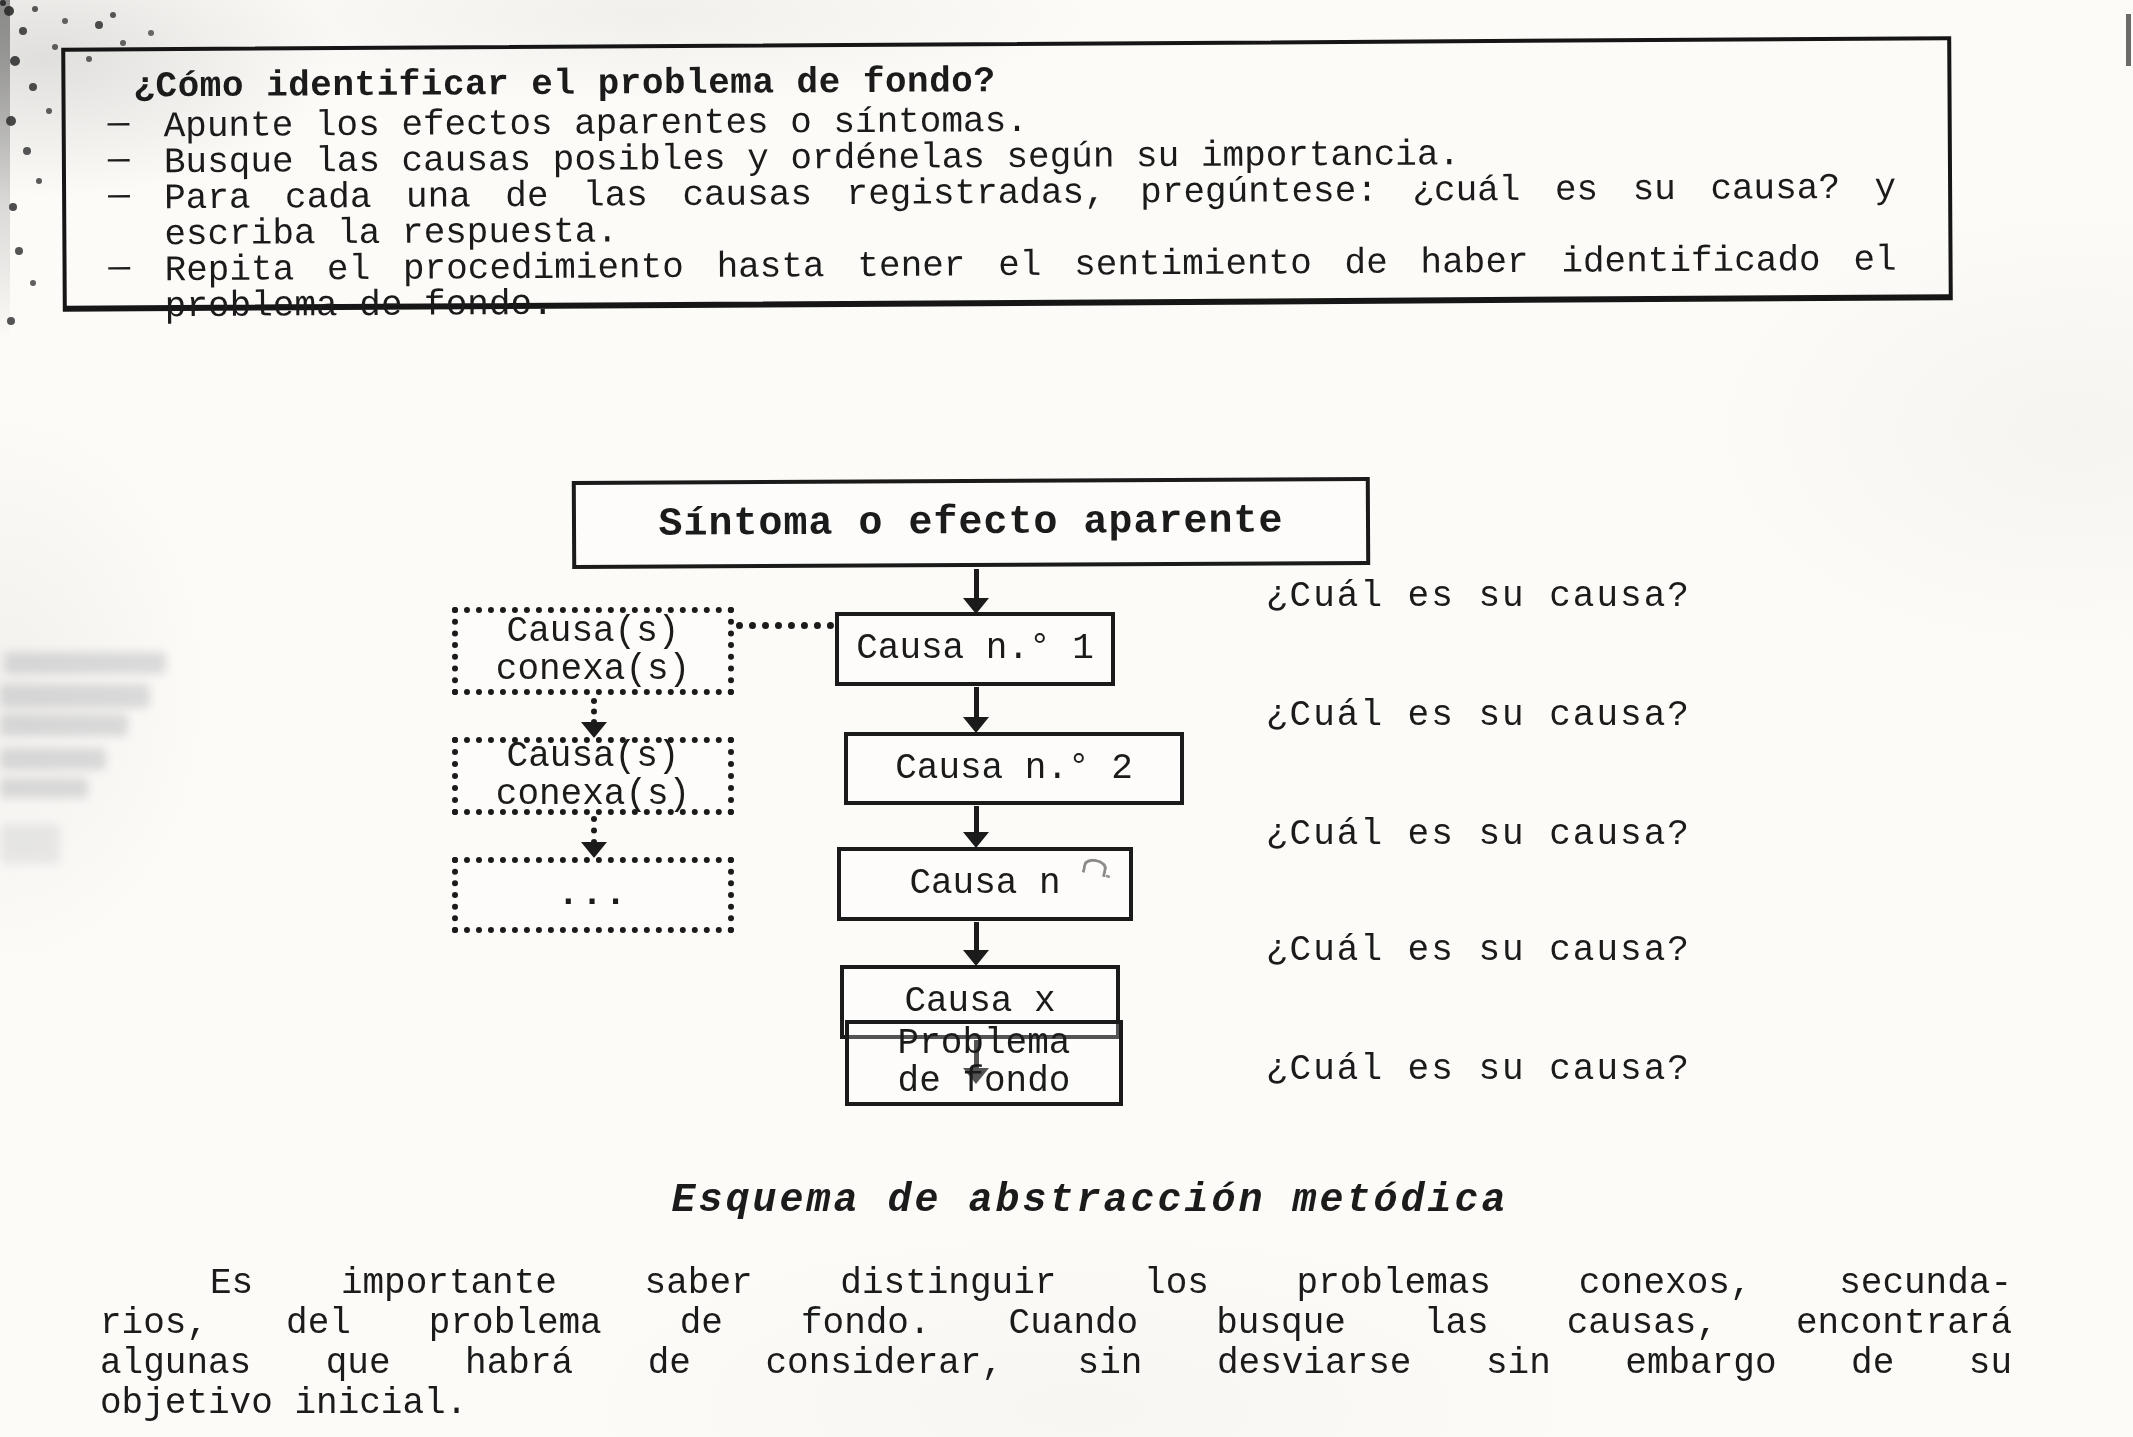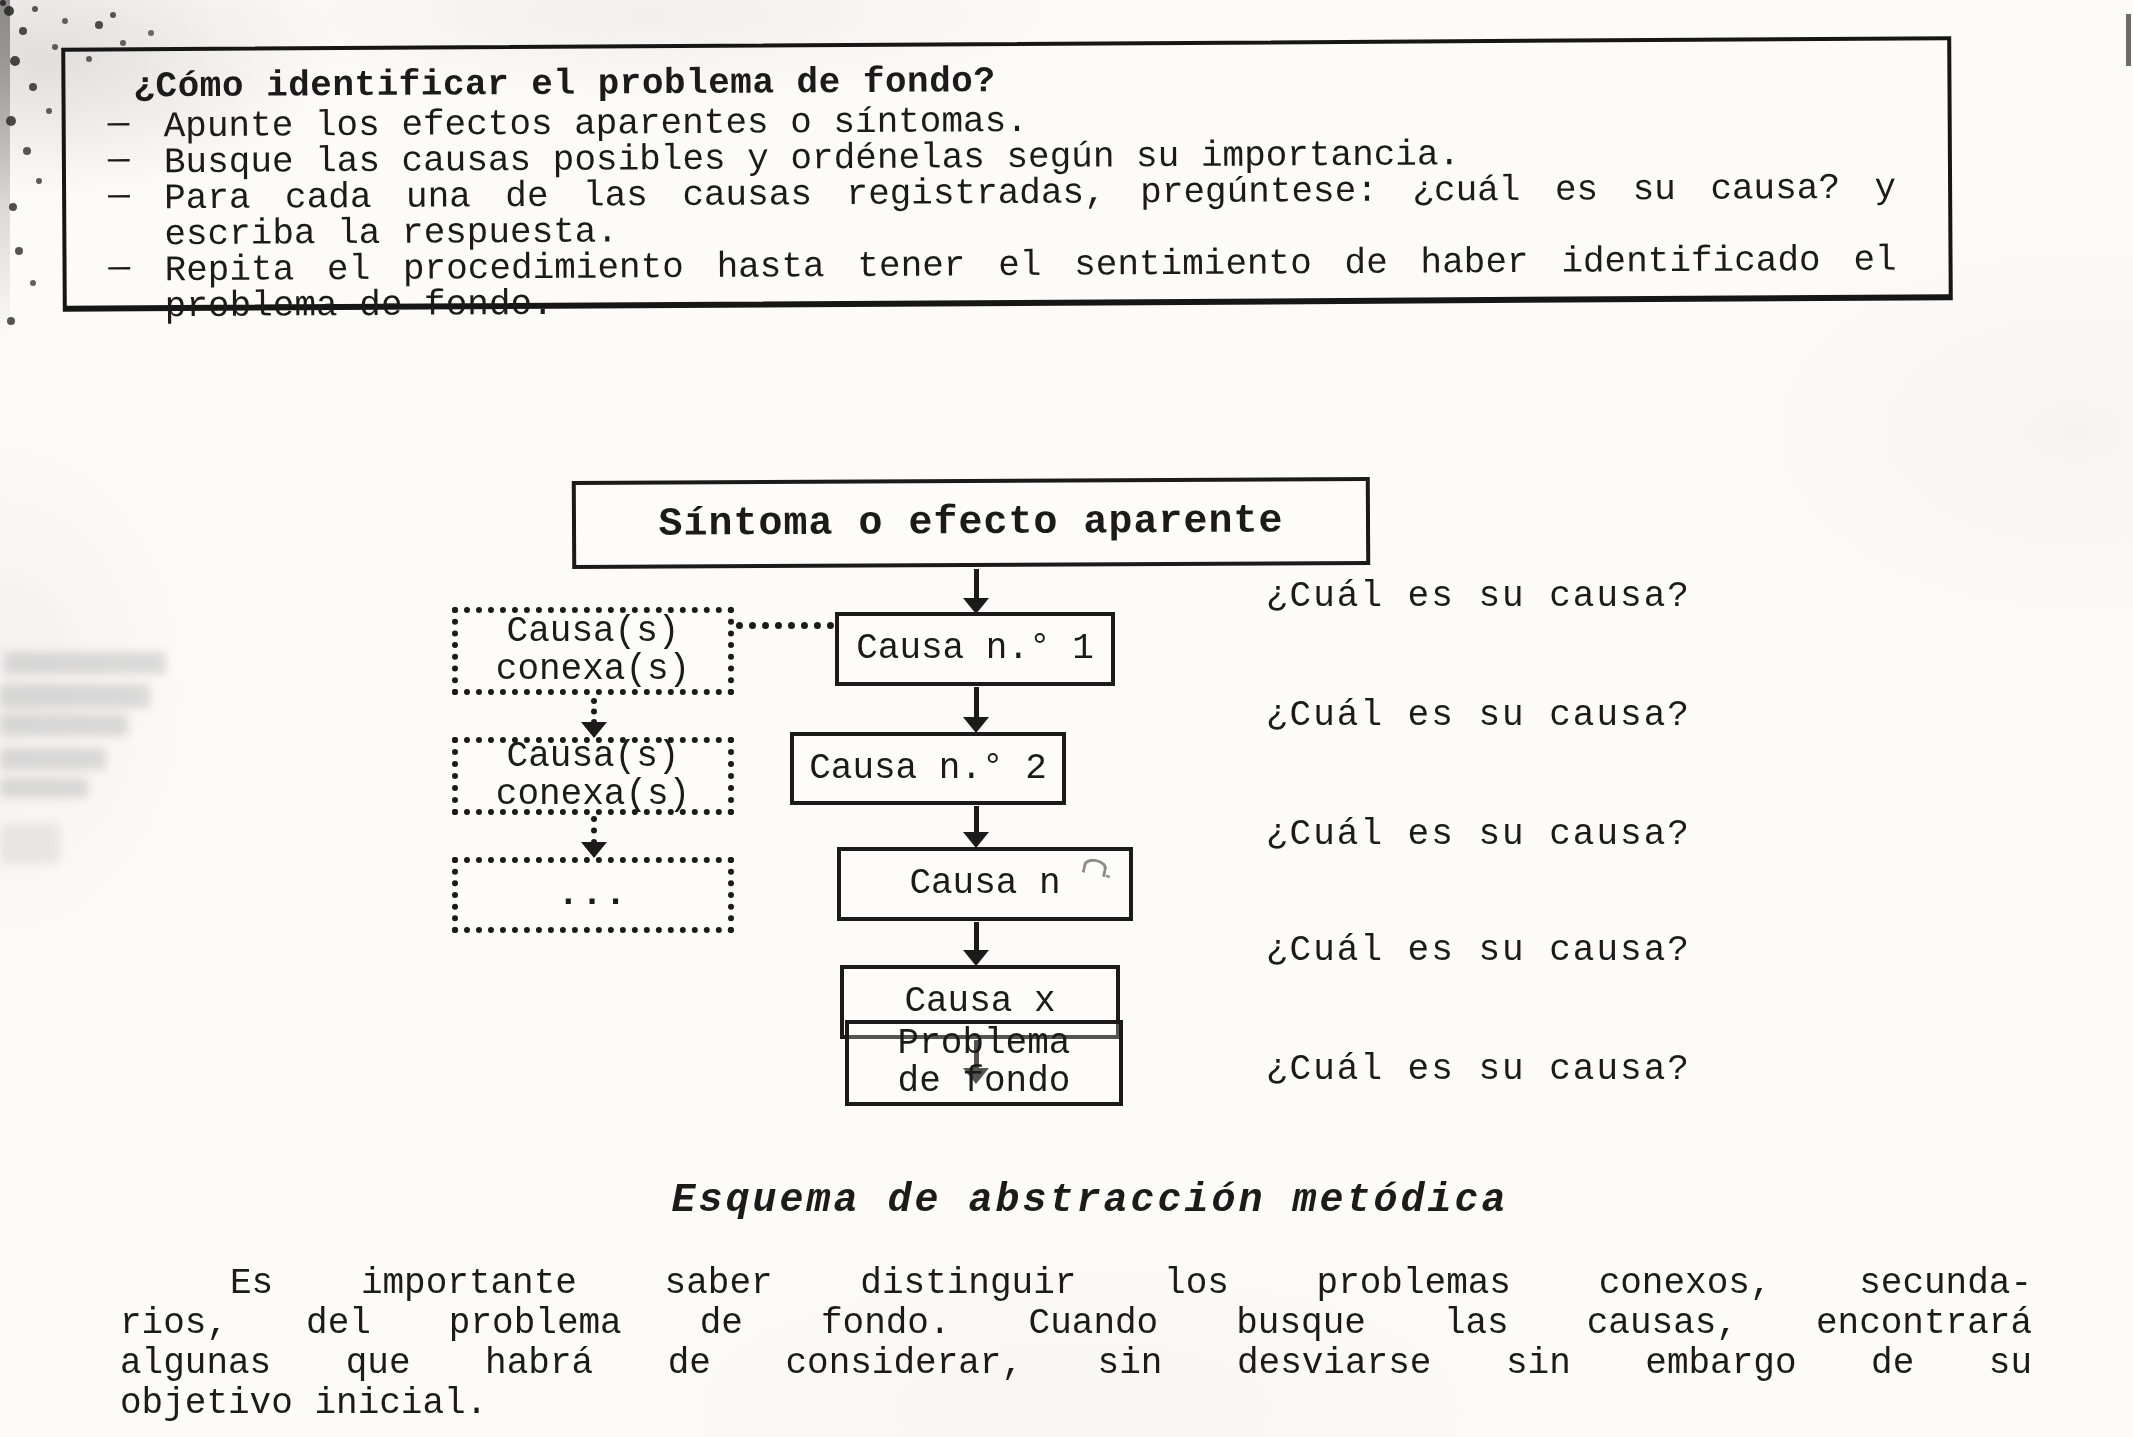--- a/index.html
+++ b/index.html
@@ -59,31 +59,31 @@
   .jline{white-space:nowrap;}
   .just{white-space:normal;text-align:justify;text-align-last:justify;}
   .ibox{position:absolute;left:62px;top:42px;width:1890px;height:264px;
     border:4px solid #161616;border-bottom-width:6px;transform:rotate(-.35deg);
     padding:14px 52px 0 0;box-sizing:border-box;line-height:36px;}
   .ibox-title{padding-left:68px;font-weight:bold;line-height:44px;letter-spacing:.5px;}
   .bullet{position:relative;padding-left:98px;}
   .bullet .dash{position:absolute;left:42px;top:-3px;}
   .intro{position:absolute;left:100px;top:352px;width:1912px;line-height:42px;}
   .indent1{text-indent:90px;}
-  .closing{position:absolute;left:100px;top:1264px;width:1912px;line-height:40px;margin-left:20px;}
+  .closing{position:absolute;left:100px;top:1264px;width:1912px;line-height:40px;}
   .indent2{text-indent:110px;}
   
   .dbox{position:absolute;box-sizing:border-box;border:4px solid #1b1b1b;
     display:flex;flex-direction:column;align-items:center;justify-content:center;
     text-align:center;line-height:38px;background:rgba(255,255,255,.25);}
   .dashed{border:6px dotted #1b1b1b;}
   .symptom{left:572px;top:479px;width:798px;height:88px;font-weight:bold;font-size:40px;
     letter-spacing:1px;transform:rotate(-.3deg);}
   .b1{left:835px;top:612px;width:280px;height:74px;}
-  .b2{left:790px;top:732px;width:276px;height:73px;}
+  .b2{left:844px;top:732px;width:340px;height:73px;}
   .bn{left:837px;top:847px;width:296px;height:74px;}
   .bx{left:840px;top:965px;width:280px;height:74px;}
   .bp{left:845px;top:1020px;width:278px;height:86px;line-height:38px;}
   .s1{left:452px;top:607px;width:282px;height:88px;}
   .s2{left:452px;top:737px;width:282px;height:78px;}
   .s3{left:452px;top:857px;width:282px;height:76px;font-weight:bold;letter-spacing:2px;}
   .stray{position:absolute;right:22px;top:8px;width:18px;height:13px;
     border:3px solid rgba(26,26,26,.5);border-bottom:none;border-radius:50% 50% 0 0;
     transform:rotate(12deg);}
   .stray::after{content:"";position:absolute;right:-8px;top:10px;width:5px;height:3px;

